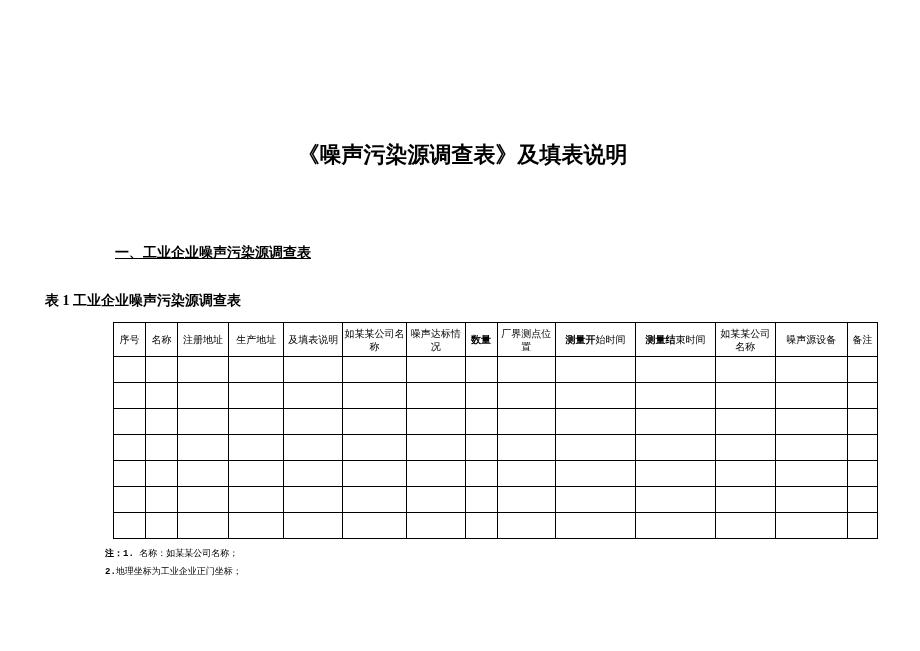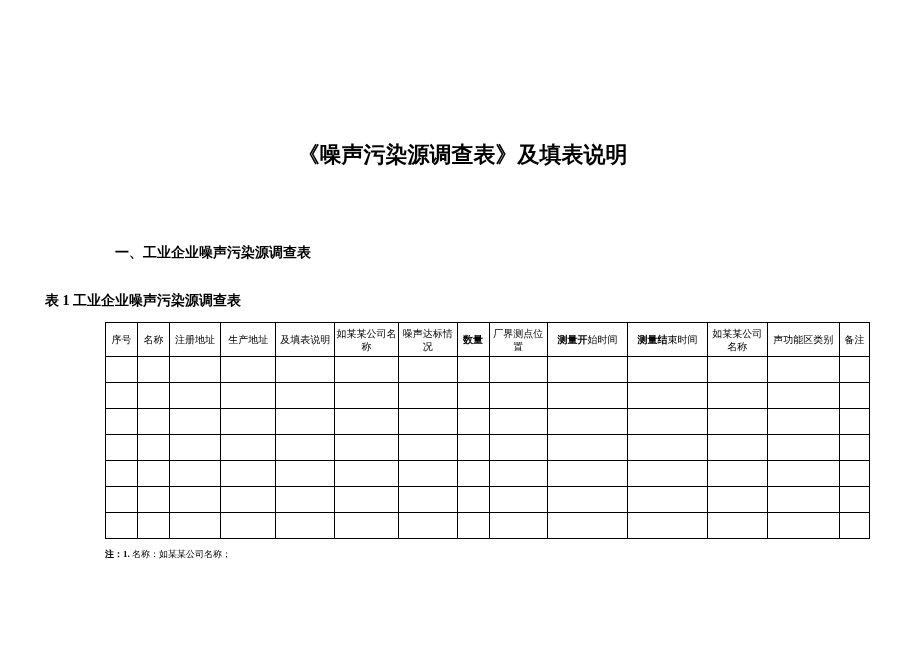--- a/index.html
+++ b/index.html
@@ -19,33 +19,34 @@
       font-size: 22px;
       font-weight: bold;
       margin-bottom: 74px;
       margin-left: -60px;
     }
     .section-header {
       font-size: 14px;
       font-weight: bold;
       margin-bottom: 30px;
       margin-left: 10px;
+      text-decoration: underline;
     }
     .table-caption {
       text-align: left;
       font-size: 14px;
       font-weight: bold;
       margin-bottom: 12px;
       margin-left: -60px;
     }
     .survey-table {
       border-collapse: collapse;
       width: 765px;
       table-layout: fixed;
-      margin-left: 0px;
+      margin-left: 8px;
     }
     .survey-table th, .survey-table td {
       border: 1px solid #000000;
       font-size: 10px;
       text-align: center;
       vertical-align: middle;
       padding: 2px 1px;
       line-height: 1.3;
       font-weight: normal;
     }
@@ -56,20 +57,21 @@
       height: 26px;
     }
     .footnotes {
       margin-top: 6px;
       font-size: 9px;
       line-height: 2;
       margin-left: 0px;
     }
     .footnote-line {
       display: block;
+      font-family: Liberation Mono, monospace;
     }
   </style>
 </head>
 <body>
 
 <div class="main-title">《噪声污染源调查表》及填表说明</div>
 
 <div class="section-header">一、工业企业噪声污染源调查表</div>
 
 <div class="table-caption">表 1 工业企业噪声污染源调查表</div>
@@ -98,21 +100,21 @@
         <th>注册地址</th>
         <th>生产地址</th>
         <th>及填表说明</th>
         <th>如某某公司名称</th>
         <th>噪声达标情况</th>
         <th><b>数量</b></th>
         <th>厂界测点位置</th>
         <th><b>测量开</b>始时间</th>
         <th><b>测量结</b>束时间</th>
         <th>如某某公司名称</th>
-        <th>声功能区类别</th>
+        <th>噪声源设备</th>
         <th>备注</th>
       </tr>
   </thead>
   <tbody id="table-body">
       <tr>
         <td></td>
         <td></td>
         <td></td>
         <td></td>
         <td></td>
@@ -220,13 +222,14 @@
         <td></td>
         <td></td>
         <td></td>
         <td></td>
       </tr>
     </tbody>
 </table>
 
 <div class="footnotes">
   <span class="footnote-line"><b>注：1.</b><span> 名称：如某某公司名称；</span></span>
+  <span class="footnote-line"><b>2.</b><span>地理坐标为工业企业正门坐标；</span></span>
 </div>
 
 </body></html>

